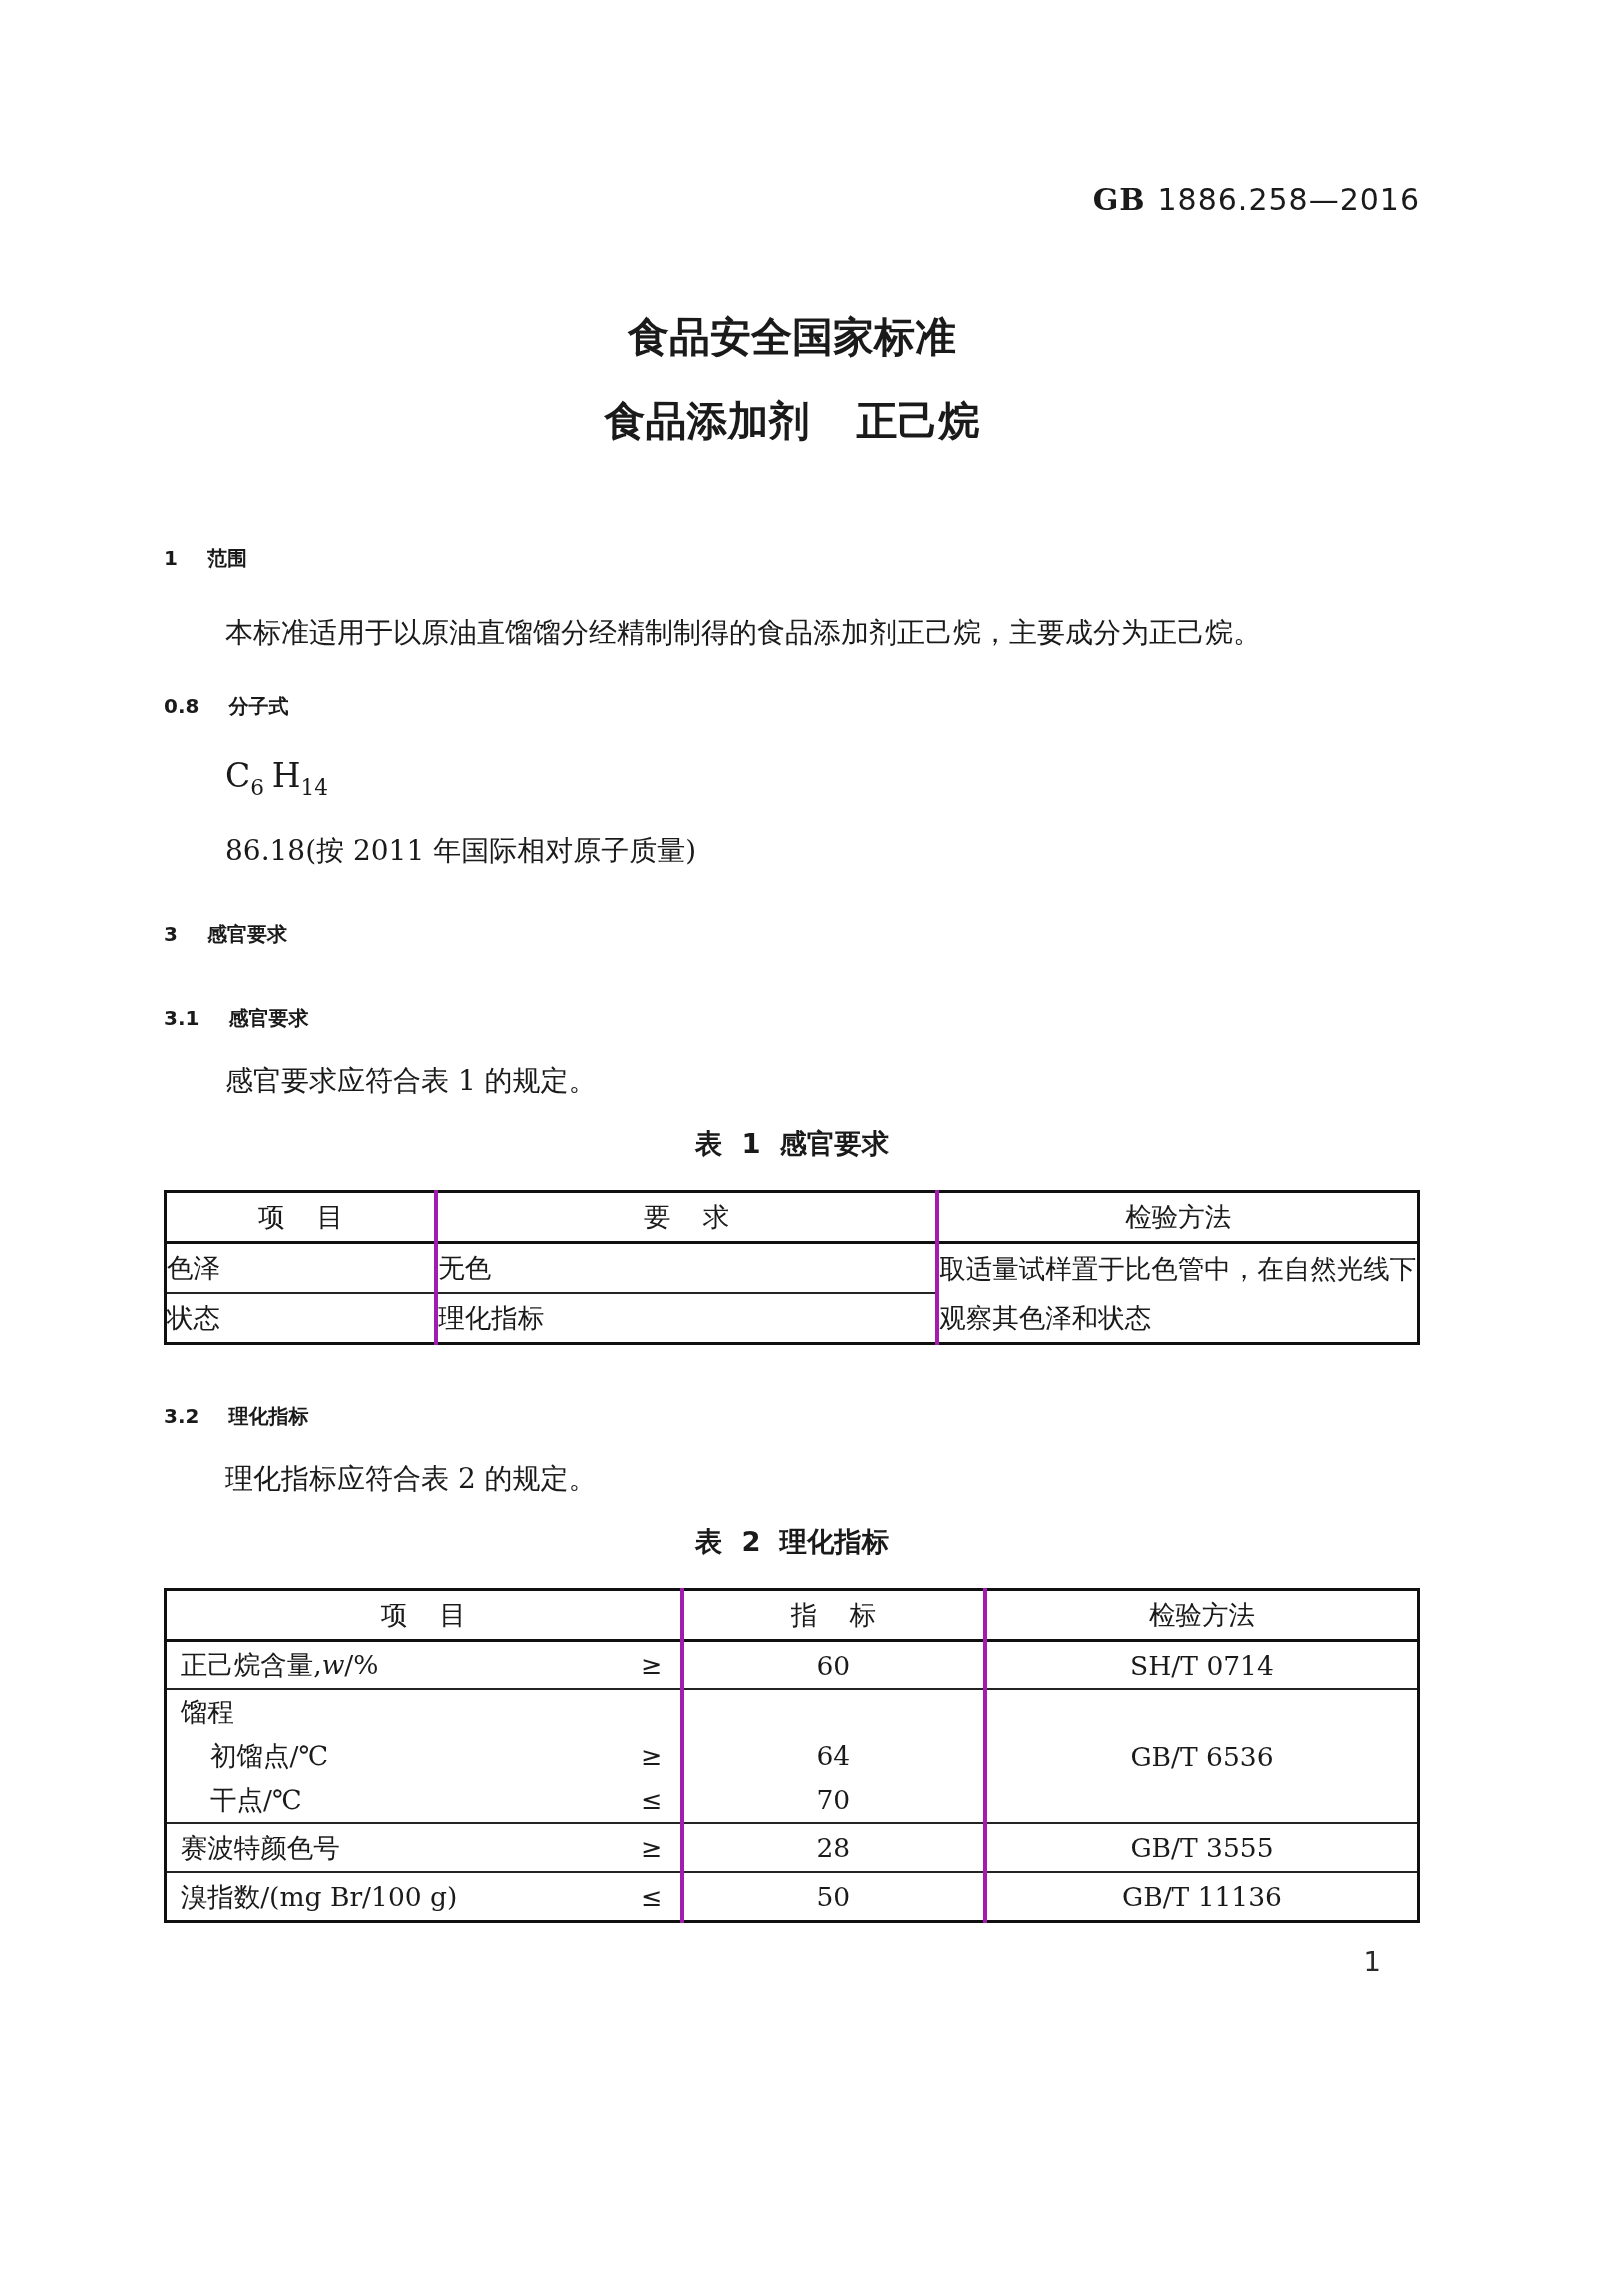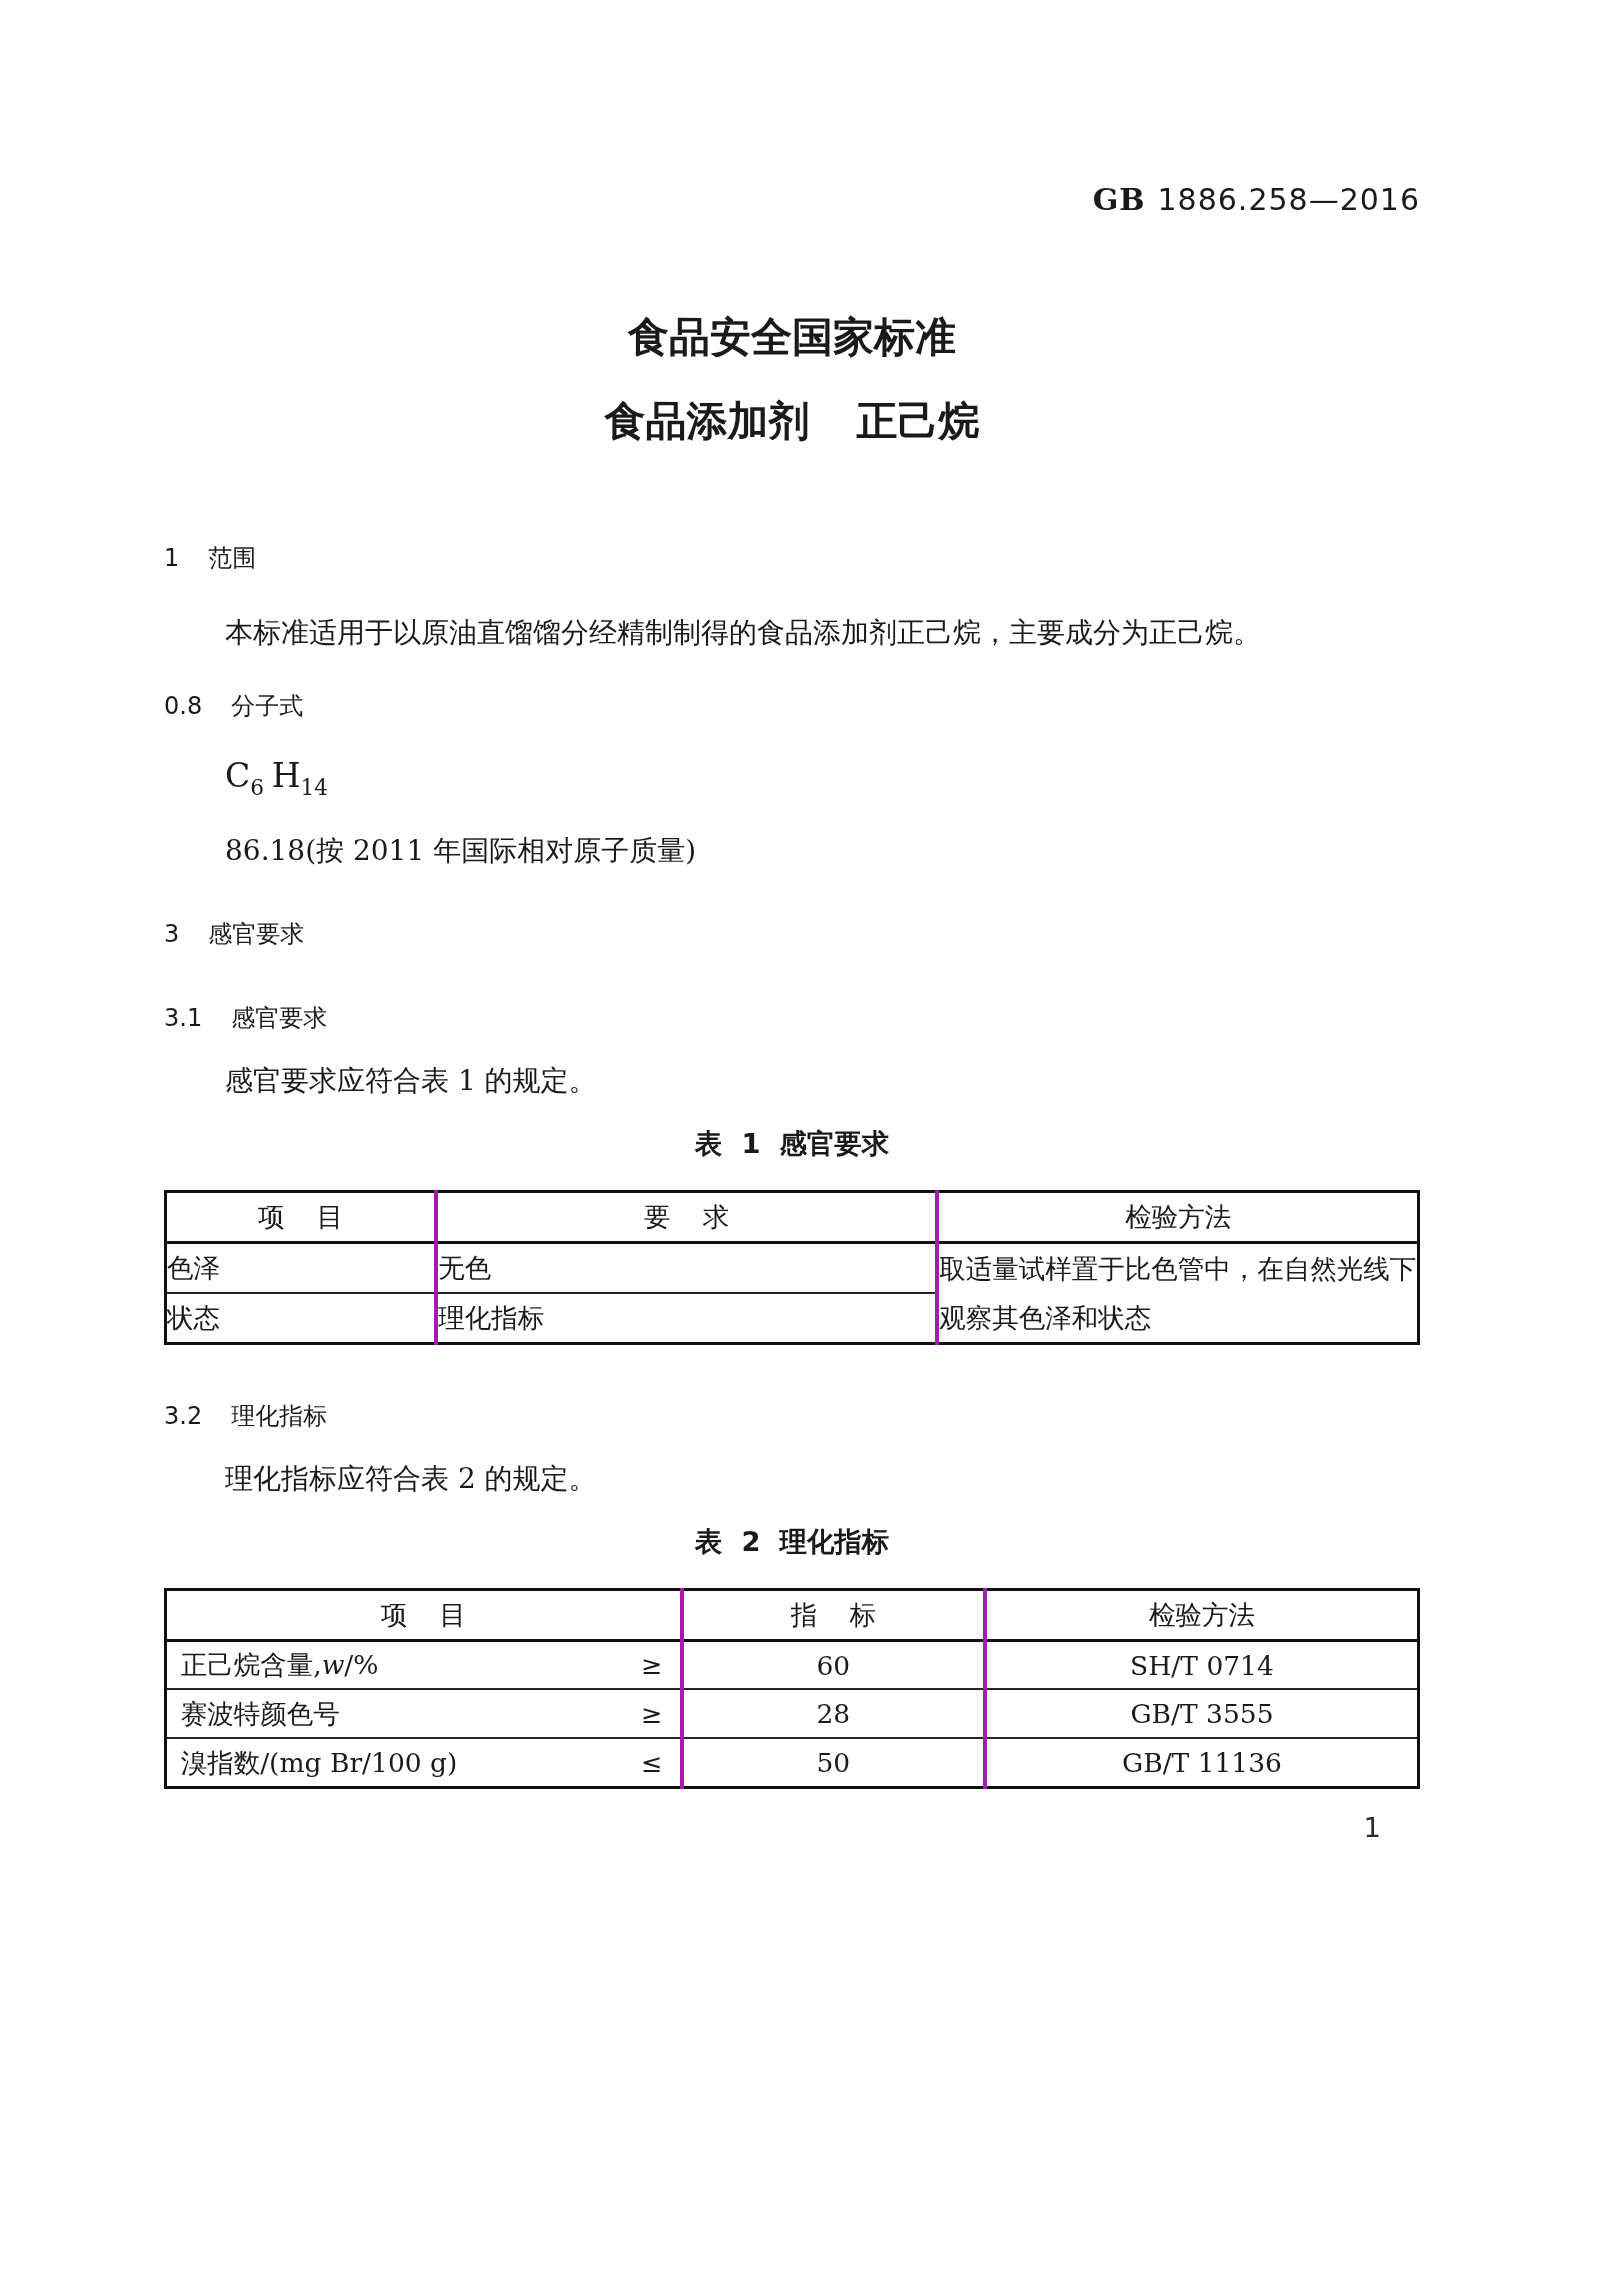--- a/index.html
+++ b/index.html
@@ -39,22 +39,22 @@
     font-size: 41px;
     line-height: 45px;
     margin: 0;
   }
   .title-main { margin-top: 98px; }
   .title-sub  { margin-top: 39px; word-spacing: 0.8em; }
 
   
   .sec {
     font-family: "DejaVu Sans", sans-serif;
-    font-weight: normal;
-    font-size: 24px;
+    font-weight: bold;
+    font-size: 20px;
     line-height: 33px;
   }
   .sec .sec-title { margin-left: 29px; }
   .sec-1   { margin-top: 98px; }
   .sec-2   { margin-top: 53px; }
   .sec-2-1 { margin-top: 41px; }
   .sec-2-2 { margin-top: 29px; }
   .sec-3   { margin-top: 51px; }
   .sec-3-1 { margin-top: 51px; }
   .sec-3-2 { margin-top: 55px; }
@@ -232,20 +232,39 @@
         <td>
           <div class="cell-flex">
             <span><span>正己烷含量,</span><i class="wsym">w</i><span>/%</span></span>
             <span class="rel">≥</span>
           </div>
         </td>
         <td class="v cell-center">60</td>
         <td class="v cell-center">SH/T 0714</td>
       </tr>
       <tr>
+        <td class="group-cell">
+          <div class="line group-label">馏程</div>
+          <div class="line line-flex sub">
+            <span>初馏点/℃</span>
+            <span class="rel">≥</span>
+          </div>
+          <div class="line line-flex sub">
+            <span>干点/℃</span>
+            <span class="rel">≤</span>
+          </div>
+        </td>
+        <td class="v group-cell val-lines">
+          <div class="line"></div>
+          <div class="line">64</div>
+          <div class="line">70</div>
+        </td>
+        <td class="v cell-center mid">GB/T 6536</td>
+      </tr>
+      <tr>
         <td>
           <div class="cell-flex">
             <span>赛波特颜色号</span>
             <span class="rel">≥</span>
           </div>
         </td>
         <td class="v cell-center">28</td>
         <td class="v cell-center">GB/T 3555</td>
       </tr>
       <tr>

